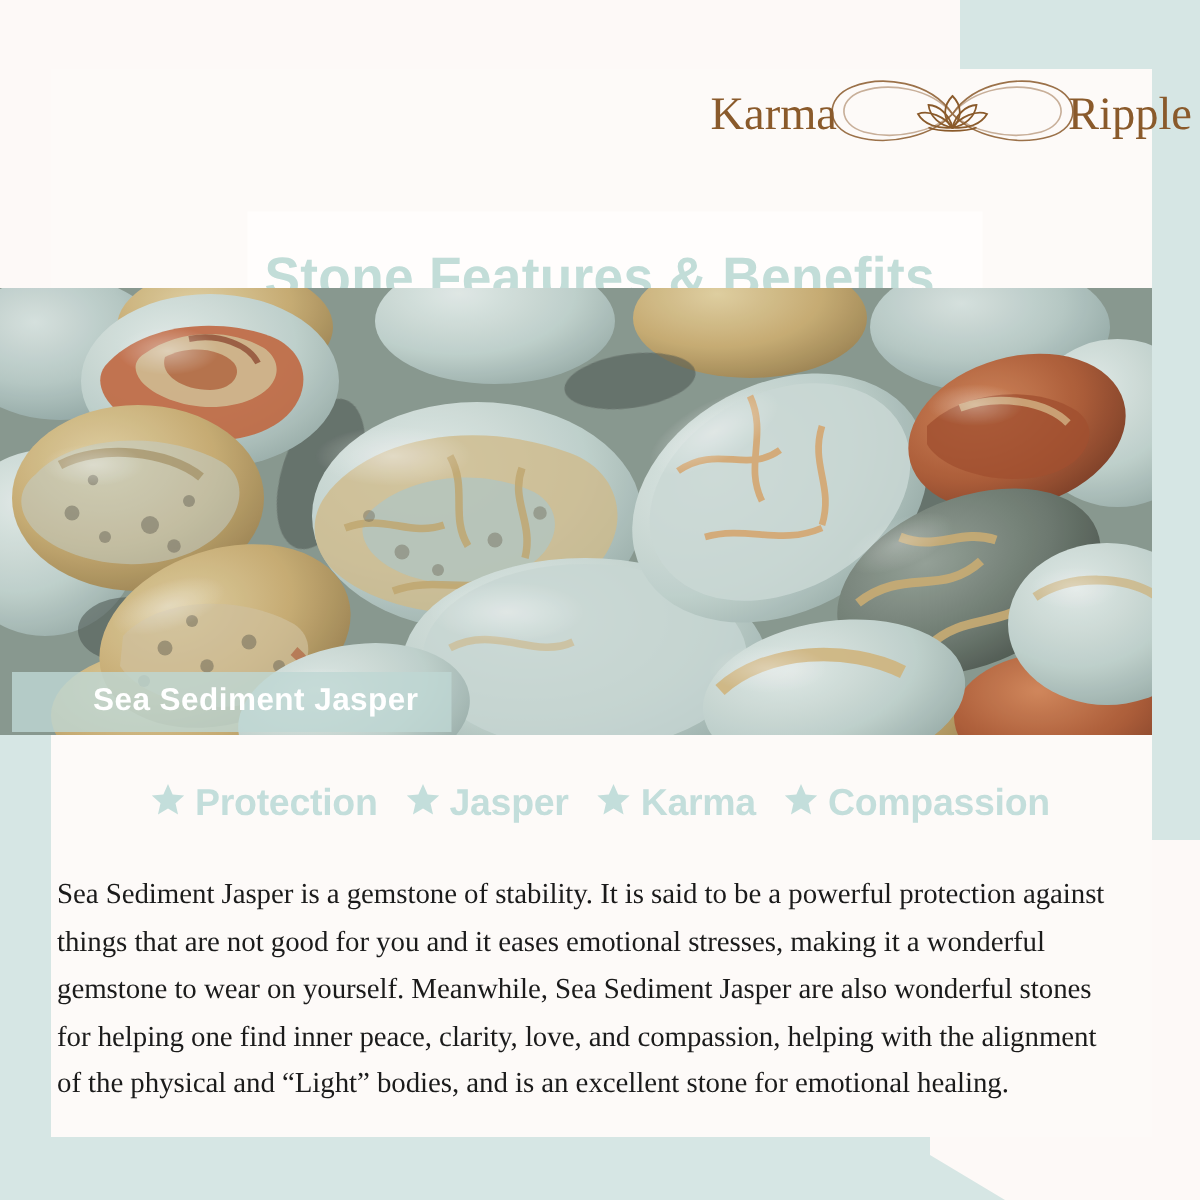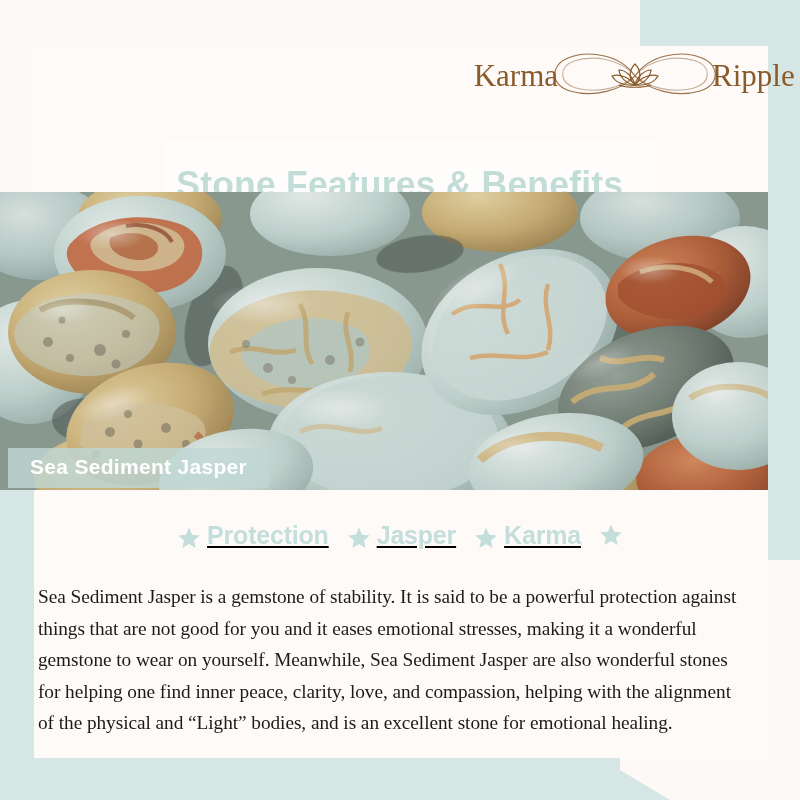--- a/index.html
+++ b/index.html
@@ -70,33 +70,33 @@
   .photo-caption{
     position:absolute;left:8px;bottom:2px;
     background:rgba(190,215,211,.82);
     padding:7px 22px 9px 22px;
     z-index:3;
   }
   .photo-caption span{
     color:#ffffff;font-weight:bold;font-size:21px;
     letter-spacing:.3px;white-space:nowrap;
     font-family:"Liberation Sans", sans-serif;
+    margin-left:32px;
   }
 
   
   .benefits{
     position:absolute;left:0;right:0;top:514px;height:42px;
     display:flex;align-items:center;justify-content:center;
     gap:0px;
     z-index:3;
   }
   .benefit{
-    display:flex;align-items:flex-end;gap:6px;
+    display:flex;align-items:flex-start;gap:6px;
     margin:18px 9px;
-    text-decoration:underline;
   }
   .benefit .star{
     width:24px;height:24px;display:block;flex:0 0 auto;
   }
   .benefit .blabel{
     font-weight:bold;font-size:25px;color:#c3dedb;
     white-space:nowrap;letter-spacing:-.2px;
     font-family:"Liberation Sans", sans-serif;
   }
 
@@ -350,18 +350,19 @@
       <svg class="star" viewBox="0 0 24 24">
         <polygon points="12,1.6 15.1,8.7 22.8,9.4 17,14.5 18.7,22 12,18 5.3,22 7,14.5 1.2,9.4 8.9,8.7" fill="#c3dedb"></polygon>
       </svg>
       <span class="blabel">Karma</span>
     </div>
 
     <div class="benefit">
       <svg class="star" viewBox="0 0 24 24">
         <polygon points="12,1.6 15.1,8.7 22.8,9.4 17,14.5 18.7,22 12,18 5.3,22 7,14.5 1.2,9.4 8.9,8.7" fill="#c3dedb"></polygon>
       </svg>
+      <span class="blabel">Compassion</span>
     </div>
   </div>
 
   <p class="body-copy">Sea Sediment Jasper is a gemstone of stability. It is said to be a powerful protection against things that are not good for you and it eases emotional stresses, making it a wonderful gemstone to wear on yourself. Meanwhile, Sea Sediment Jasper are also wonderful stones for helping one find inner peace, clarity, love, and compassion, helping with the alignment of the physical and “Light” bodies, and is an excellent stone for emotional healing.</p>
 
 </div>
 
 </body></html>

